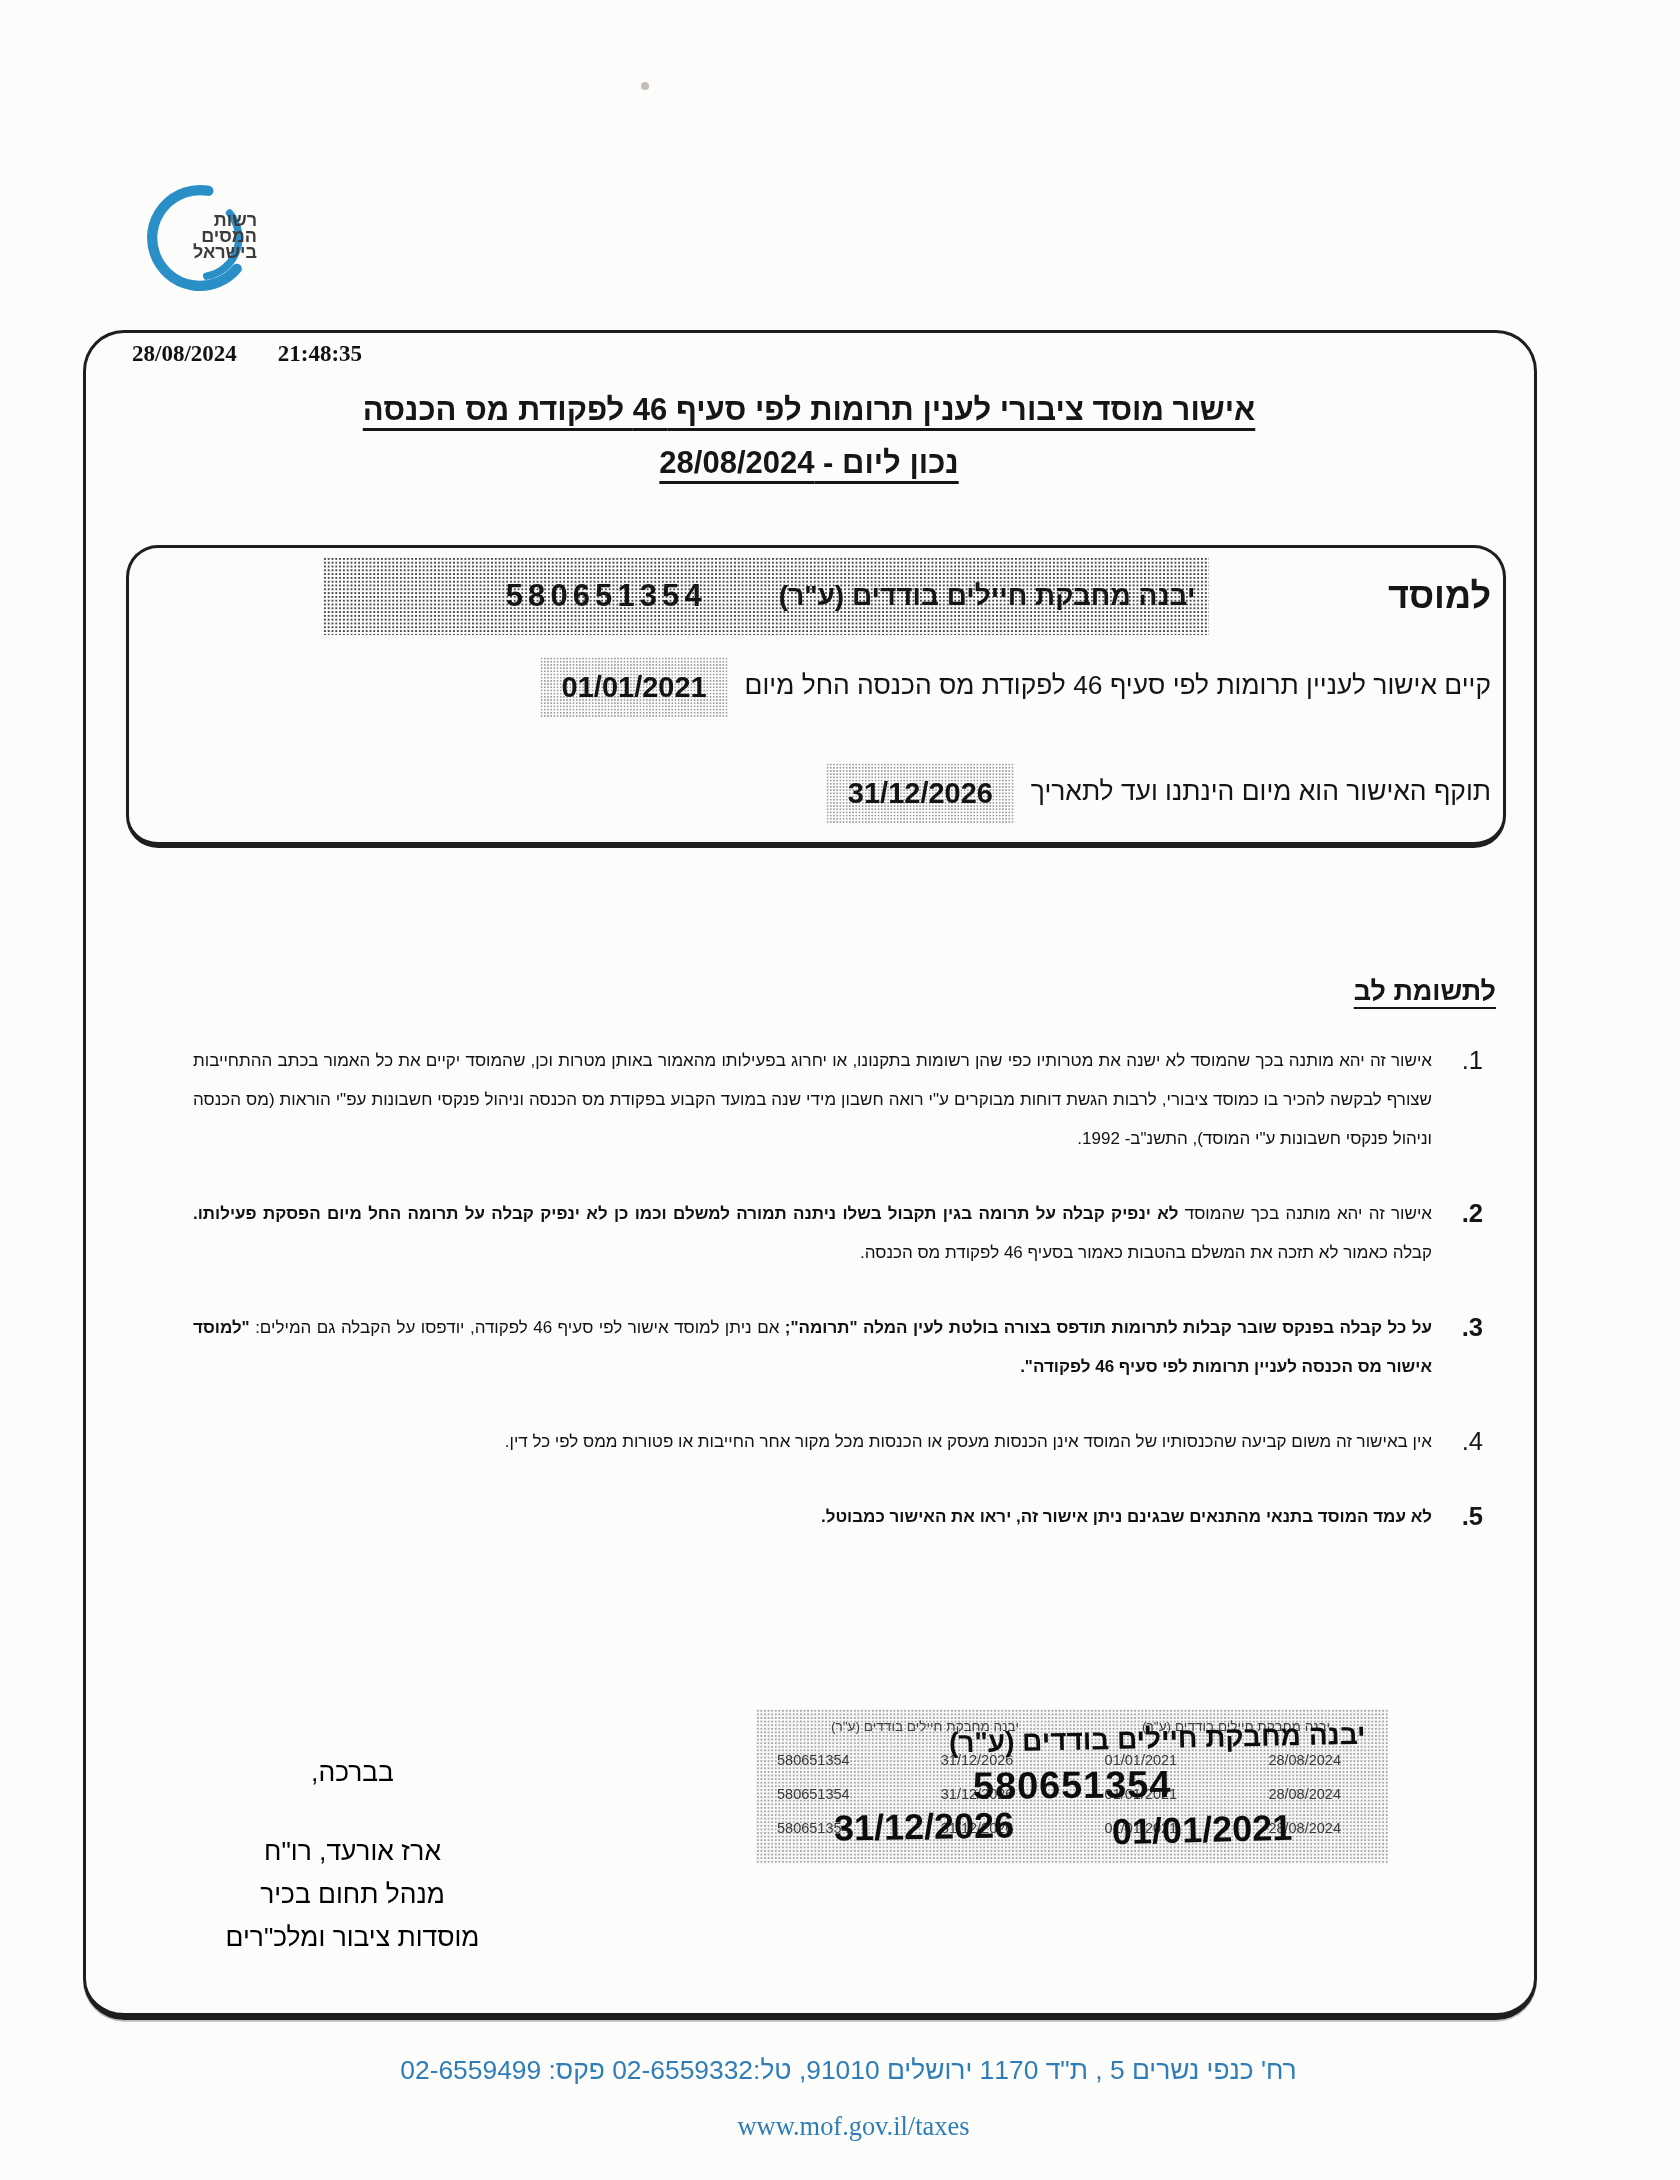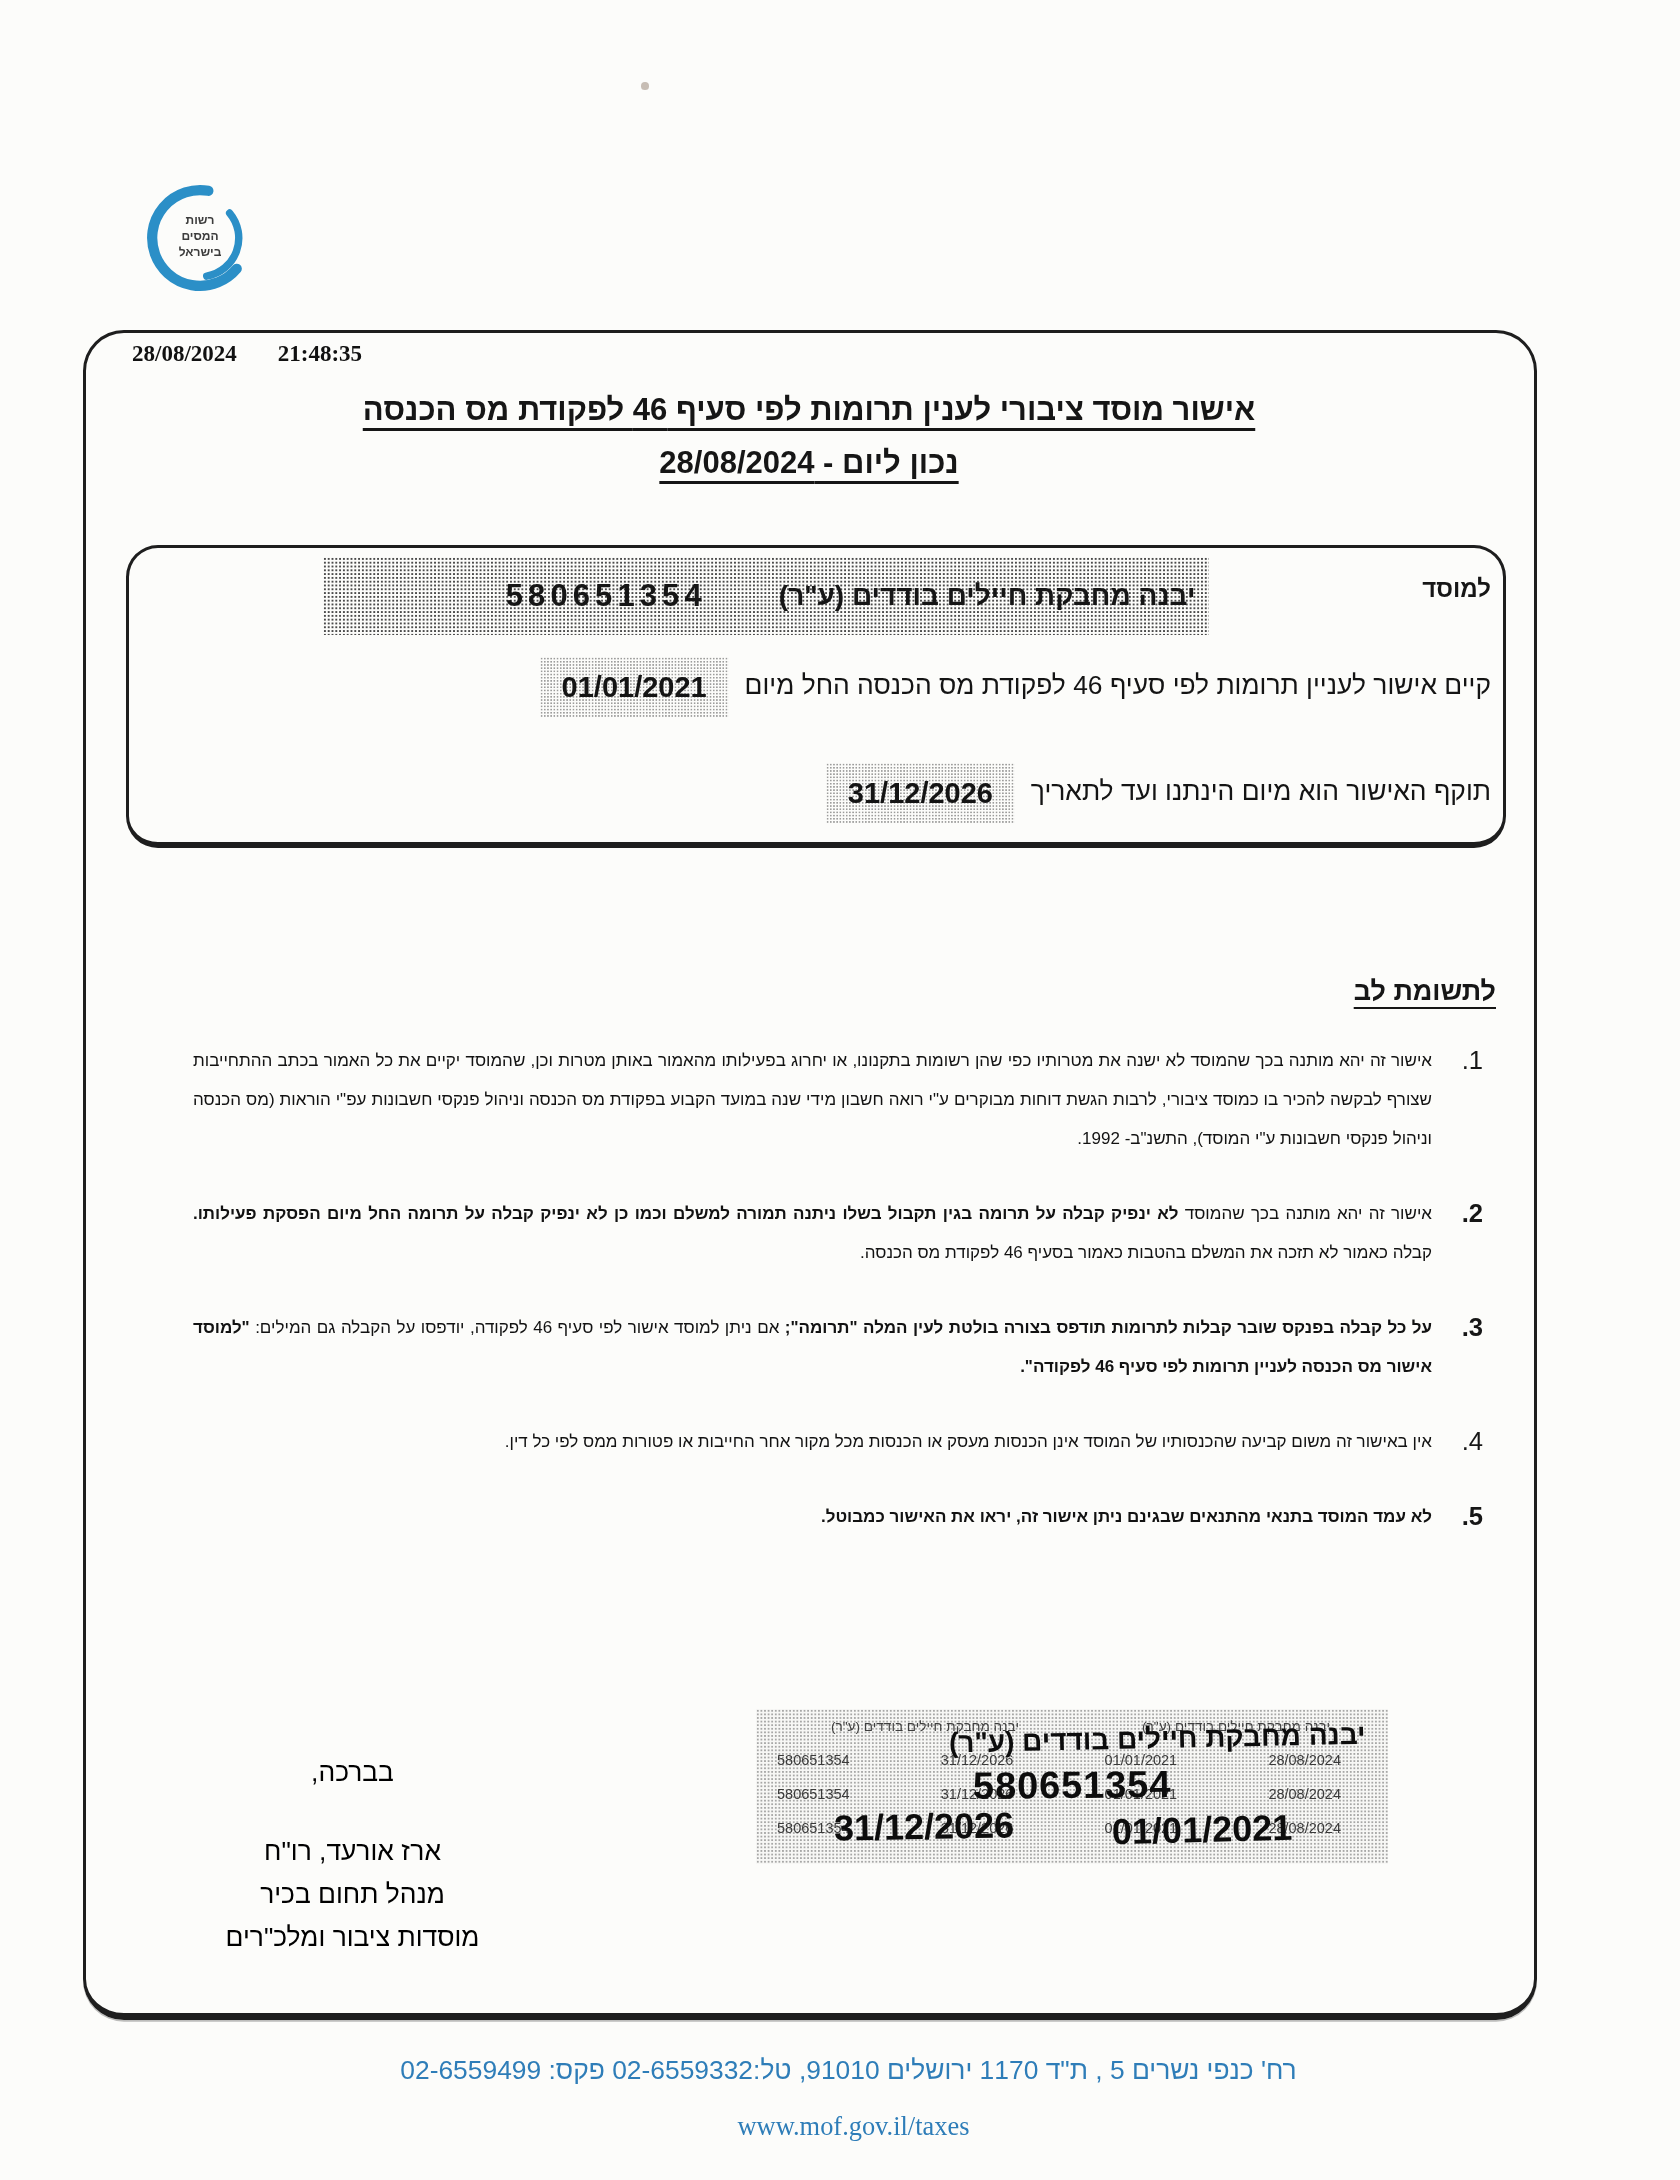--- a/index.html
+++ b/index.html
@@ -10,22 +10,22 @@
     color:#161616;overflow:hidden;direction:rtl;
   }
   .serif{font-family:"Liberation Serif","DejaVu Serif",serif;}
   .b{font-weight:bold;}
 
   
   .logo{position:absolute;left:143px;top:181px;width:114px;height:112px;}
   .logo svg{position:absolute;inset:0;}
   .logo-text{
     position:absolute;inset:0;display:flex;flex-direction:column;
-    align-items:center;justify-content:center;gap:0;
-    font-size:12px;line-height:15.8px;font-weight:600;color:#3c3c3c;text-align:center;
+    align-items:flex-start;justify-content:center;gap:0;
+    font-size:18px;line-height:15.8px;font-weight:600;color:#3c3c3c;text-align:center;
   }
 
   
   .doc-box{
     position:absolute;left:83px;top:330px;width:1448px;height:1680px;
     border:3.4px solid #1e1e1e;border-bottom-width:7.7px;border-radius:41px;
     box-shadow:0 1.7px 0 rgba(0,0,0,.25);
   }
 
   .datetime{
@@ -54,21 +54,21 @@
   }
   .halftone-b{
     background-image:radial-gradient(circle,rgba(60,60,60,.5) 0.9px,rgba(0,0,0,0) 1px);
     background-size:3.2px 3.2px;
   }
   .halftone-c{
     background-image:radial-gradient(circle,rgba(70,70,70,.45) 0.9px,rgba(0,0,0,0) 1px),
                      linear-gradient(rgba(0,0,0,.02),rgba(0,0,0,.02));
     background-size:3.6px 3.6px,100% 100%;
   }
-  .inst-label{position:absolute;top:27px;right:12px;font-size:24px;font-weight:600;}
+  .inst-label{position:absolute;top:27px;right:12px;font-size:36px;font-weight:600;}
   .inst-block{
     position:absolute;top:8.5px;right:294px;width:886px;height:78px;
     display:flex;align-items:center;
   }
   .inst-name{font-size:28px;font-weight:bold;margin-right:13.6px;white-space:nowrap;}
   .inst-number{font-size:31px;font-weight:bold;letter-spacing:5.1px;margin-right:72px;direction:ltr;}
   .cert-row{position:absolute;right:12px;font-size:26.4px;white-space:nowrap;color:#141414;}
   .row-approval{top:109px;}
   .row-benefit{top:170px;}
   .row-validity{top:215px;}

